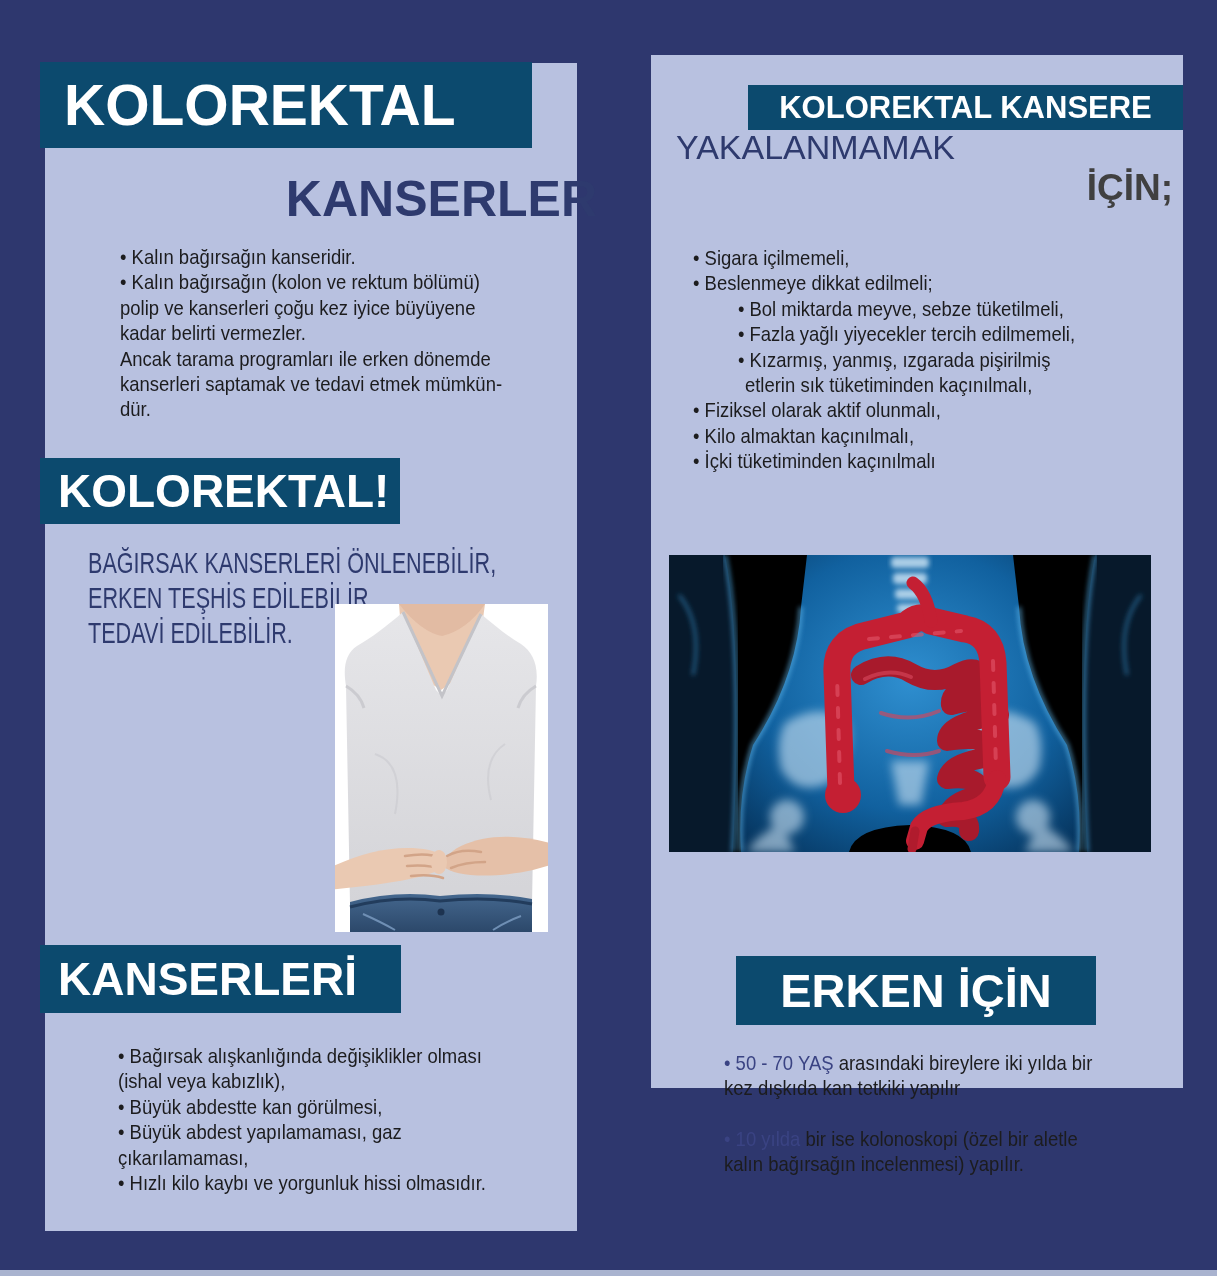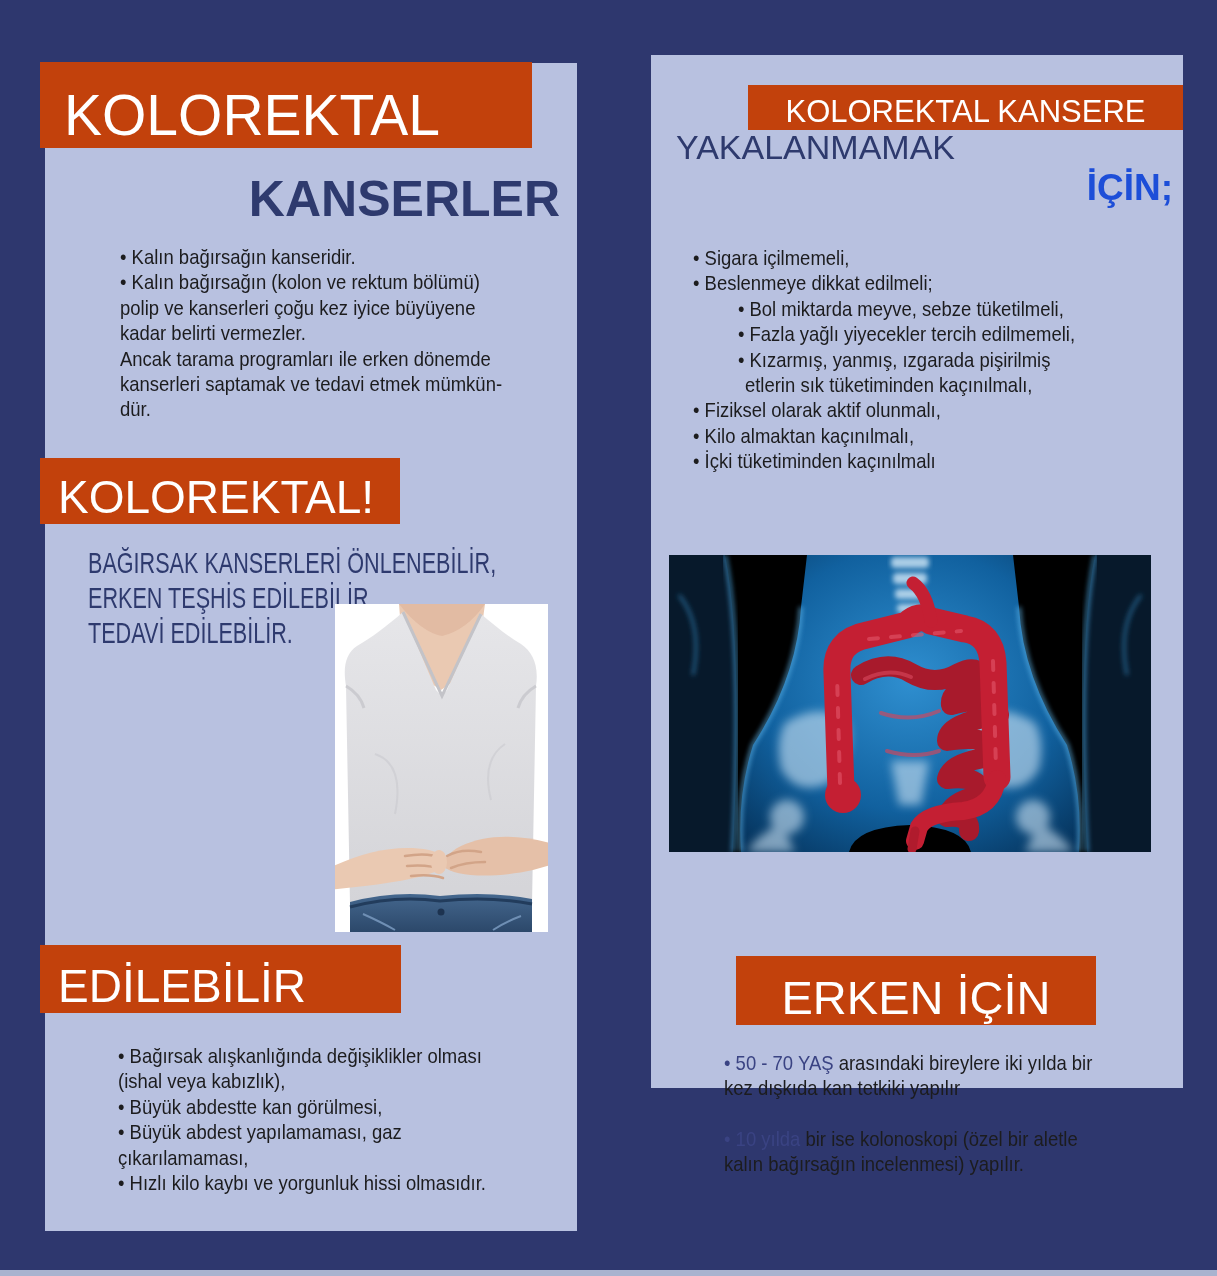--- a/index.html
+++ b/index.html
@@ -6,29 +6,30 @@
   .page {
     position:relative; width:1217px; height:1276px;
     background:#2e376e; overflow:hidden;
     font-family:"Liberation Sans", sans-serif;
   }
   .panel { position:absolute; background:#b8c1e0; }
   #left-panel  { left:45px;  top:63px; width:532px; height:1168px; }
   #right-panel { left:651px; top:55px; width:532px; height:1033px; }
 
   .navy-box {
-    position:absolute; background:#c2410c; color:#ffffff;
-    font-weight:normal; display:flex; align-items:flex-end;
+    position:absolute; background:#0c4a6e; color:#ffffff;
+    font-weight:bold; display:flex; align-items:center;
     white-space:nowrap;
   }
   #kolorektal-box { left:-5px; top:-1px; width:468px; height:86px; font-size:57px; padding-left:24px; }
   #kanserler {
     position:absolute; left:0; top:107px; width:515px;
     text-align:right; font-size:50px; font-weight:bold; color:#2e3a6e;
     white-space:nowrap;
+    padding-left:37px;
   }
   .body-text {
     position:absolute; color:#1c1c1e; font-size:21px; line-height:25.4px;
     white-space:nowrap; transform:scaleX(0.88); transform-origin:left top;
   }
   #intro { left:75px; top:181px; }
   #unutmayin-box  { left:-5px; top:395px; width:342px; height:66px; font-size:46px; padding-left:18px; }
   #statement {
     position:absolute; left:43px; top:482px; color:#2e3a6e;
     font-size:30px; line-height:35px; white-space:nowrap;
@@ -38,21 +39,21 @@
   #belirtileri-box { left:-5px; top:882px; width:343px; height:68px; font-size:46px; padding-left:18px; }
   #symptoms { left:73px; top:980px; }
 
   #kolorektal-kansere-box { left:97px; top:30px; width:435px; height:45px; font-size:31px; justify-content:center; padding:0; }
   #yakalanmamak {
     position:absolute; left:0; top:73px; width:522px; text-align:left;
     font-size:34px; color:#2e3a6e; white-space:nowrap;padding-left:25px;
   }
   #icin {
     position:absolute; left:0; top:112px; width:522px; text-align:right;
-    font-size:37px; font-weight:bold; color:#1d4ed8; white-space:nowrap;
+    font-size:37px; font-weight:bold; color:#404040; white-space:nowrap;
   }
   #prevention { left:42px; top:190px; }
   .lvl1  { padding-left:51px; }
   .lvl1c { padding-left:59px; }
   #anatomy-image { position:absolute; left:18px; top:500px; width:482px; height:297px; }
   #tarama-box { left:85px; top:901px; width:360px; height:69px; font-size:47px; justify-content:center; }
   #screening { left:73px; top:995px; }
   .scr-item + .scr-item { margin-top:25px; }
   .hl { color:#3a4383; }
 
@@ -124,21 +125,21 @@
         <path d="M70,252 q22,-4 38,2"></path>
         <path d="M72,262 q22,-2 36,4"></path>
         <path d="M76,272 q20,-2 32,2"></path>
         <path d="M146,248 q-20,-4 -34,4"></path>
         <path d="M150,258 q-20,0 -34,6"></path>
       </g>
       <ellipse cx="104" cy="258" rx="8" ry="12" fill="#eac9b2"></ellipse>
     </svg>
 
     <div id="belirtileri-box" class="navy-box">
-      <span>EDİLEBİLİR</span>
+      <span>KANSERLERİ</span>
     </div>
 
     <div id="symptoms" class="body-text">
       <div>• Bağırsak alışkanlığında değişiklikler olması</div>
       <div>(ishal veya kabızlık),</div>
       <div>• Büyük abdestte kan görülmesi,</div>
       <div>• Büyük abdest yapılamaması, gaz</div>
       <div>çıkarılamaması,</div>
       <div>• Hızlı kilo kaybı ve yorgunluk hissi olmasıdır.</div>
     </div>

